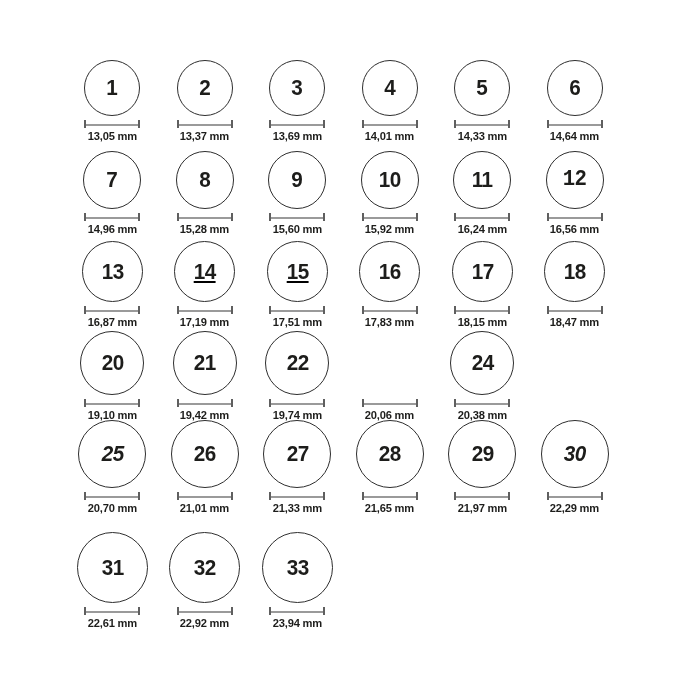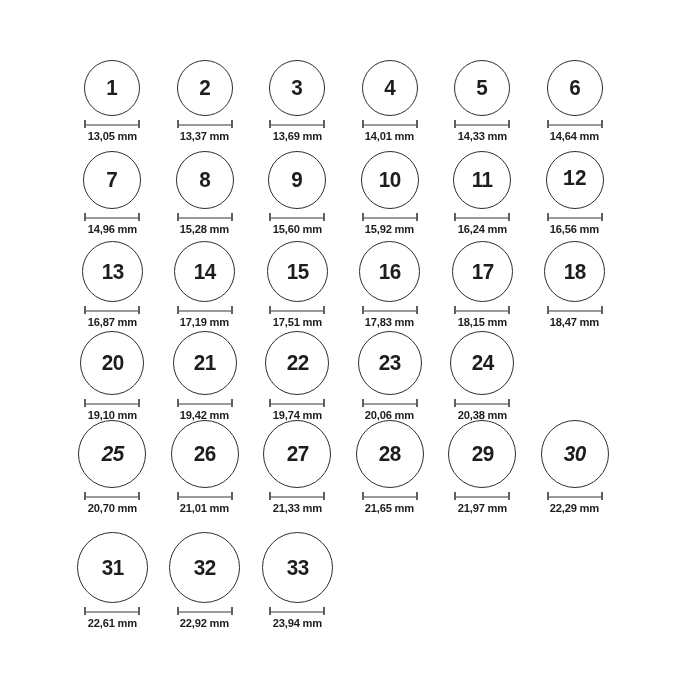--- a/index.html
+++ b/index.html
@@ -177,28 +177,28 @@
       </div>
       <div class="row">
         <div class="cell">
     <div class="circle" style="width: 61px; height: 61px;">
       <span class="num">13</span>
     </div>
     <div class="ruler"></div>
     <div class="label">16,87 mm</div>
   </div>
         <div class="cell">
-    <div class="circle" style="width: 61px; height: 61px;">
+    <div class="circle" style="width: 61px; height: 61px; text-decoration: underline;">
       <span class="num">14</span>
     </div>
     <div class="ruler"></div>
     <div class="label">17,19 mm</div>
   </div>
         <div class="cell">
-    <div class="circle" style="width: 61px; height: 61px;">
+    <div class="circle" style="width: 61px; height: 61px; text-decoration: underline;">
       <span class="num">15</span>
     </div>
     <div class="ruler"></div>
     <div class="label">17,51 mm</div>
   </div>
         <div class="cell">
     <div class="circle" style="width: 61px; height: 61px;">
       <span class="num">16</span>
     </div>
     <div class="ruler"></div>
@@ -235,23 +235,20 @@
     <div class="label">19,42 mm</div>
   </div>
         <div class="cell">
     <div class="circle" style="width: 64px; height: 64px;">
       <span class="num">22</span>
     </div>
     <div class="ruler"></div>
     <div class="label">19,74 mm</div>
   </div>
         <div class="cell">
-    <div class="circle" style="width: 64px; height: 64px;">
-      <span class="num">23</span>
-    </div>
     <div class="ruler"></div>
     <div class="label">20,06 mm</div>
   </div>
         <div class="cell">
     <div class="circle" style="width: 64px; height: 64px;">
       <span class="num">24</span>
     </div>
     <div class="ruler"></div>
     <div class="label">20,38 mm</div>
   </div>

